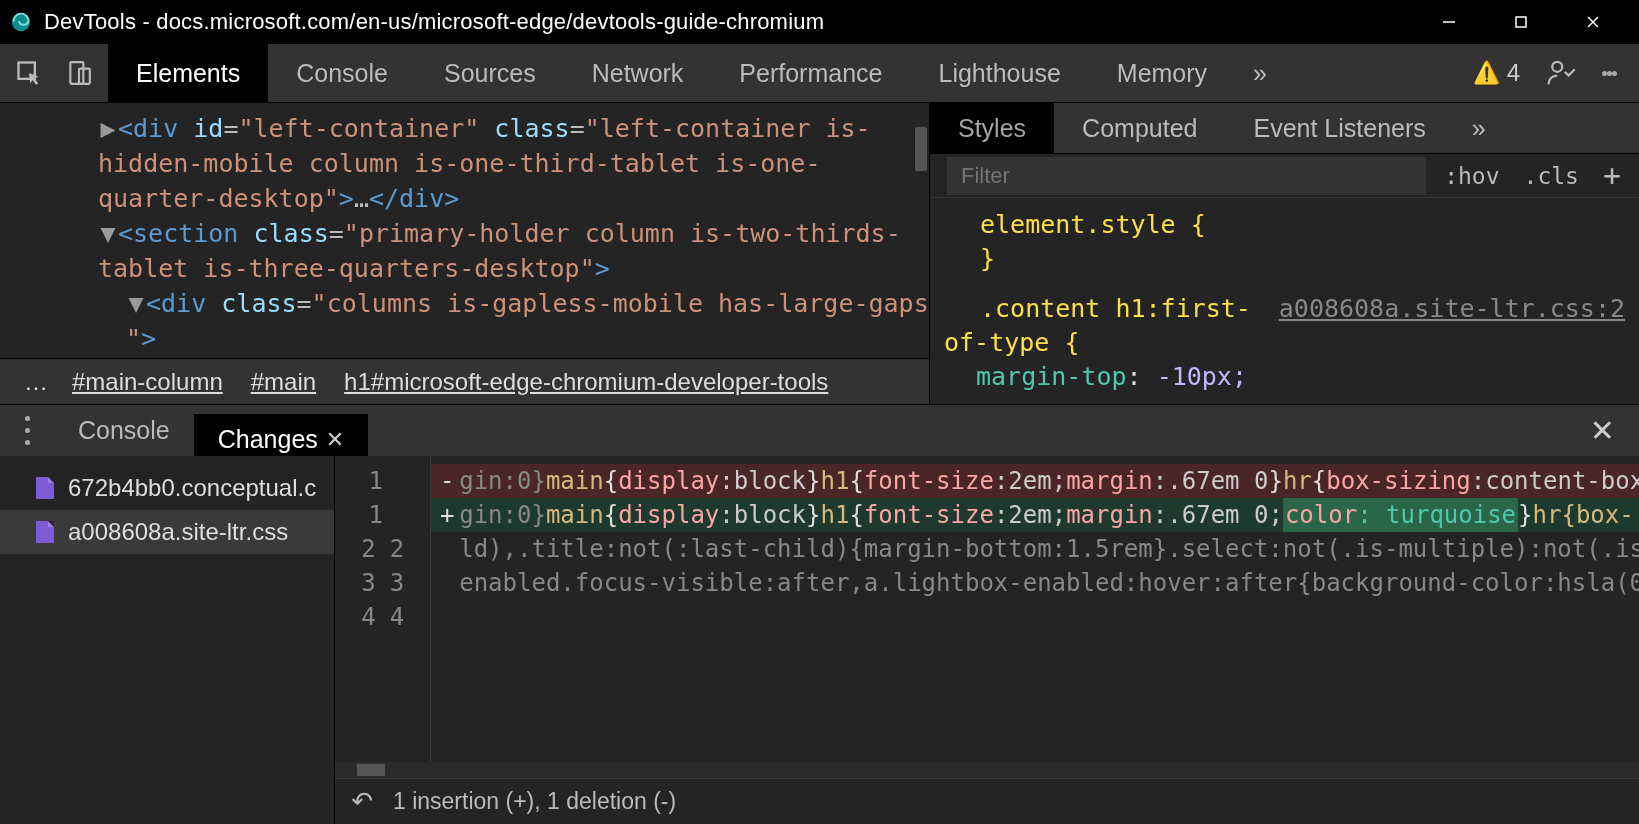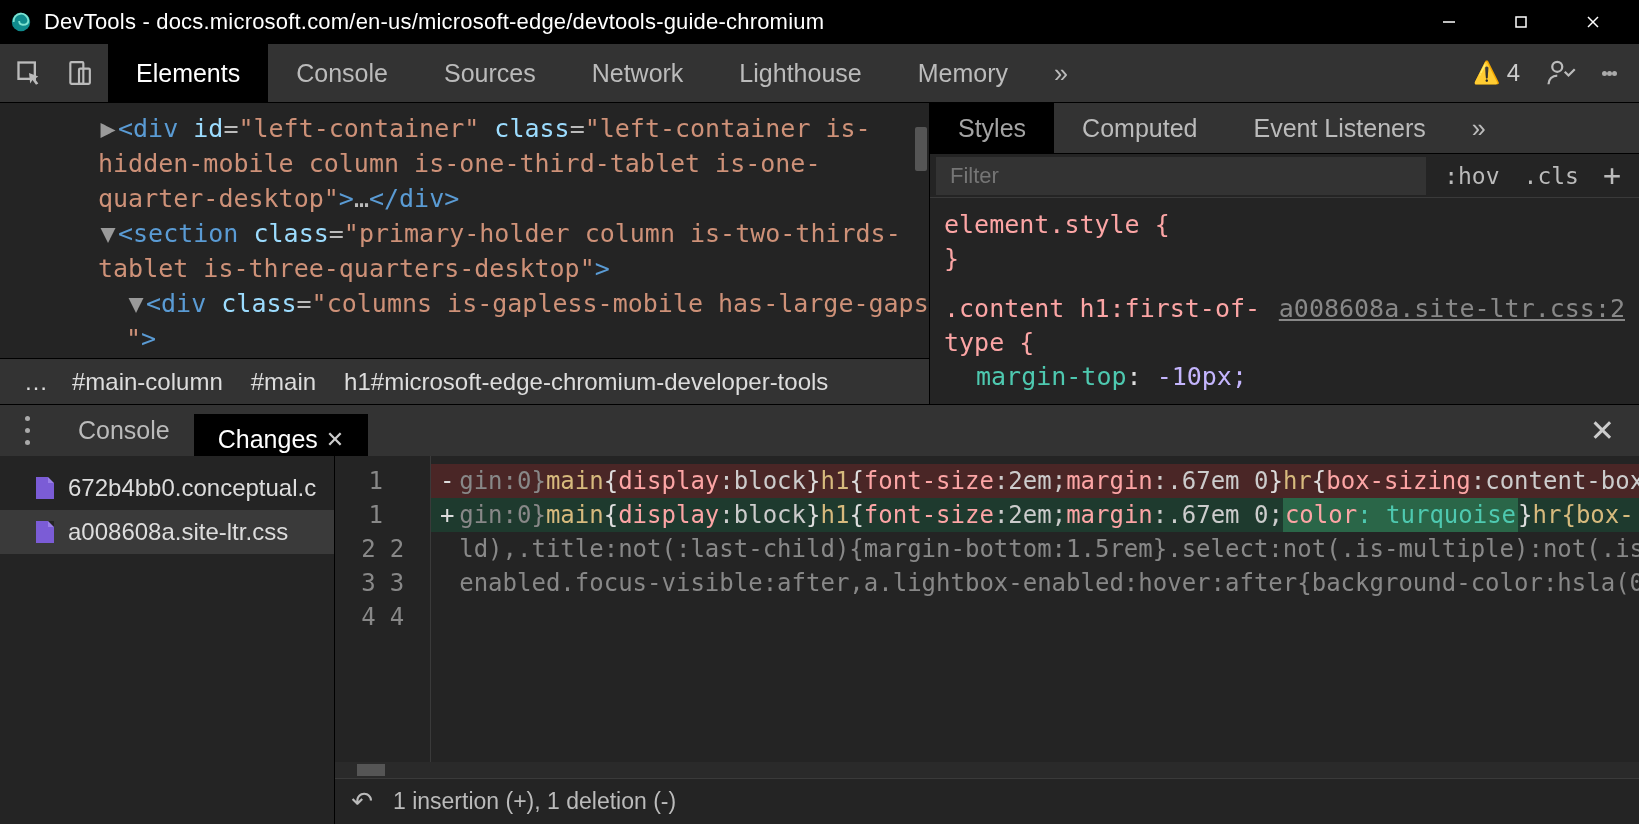--- a/index.html
+++ b/index.html
@@ -97,21 +97,21 @@
   height: 46px;
   background: #333;
   display: flex;
   align-items: center;
   font-size: 24px;
   color: #ddd;
   border-top: 1px solid #000;
   padding-left: 14px;
   gap: 0;
 }
-.breadcrumb .crumb { padding: 0 14px; height: 100%; display: flex; align-items: center; }
+.breadcrumb .crumb { padding: 0 14px; height: 100%; display: flex; align-items: center; text-decoration: underline; }
 .breadcrumb .dots { padding: 0 10px; }
 
 .styles-side {
   flex: 1;
   display: flex;
   flex-direction: column;
   background: #242424;
 }
 .styles-tabs {
   height: 56px;
@@ -132,34 +132,34 @@
   position: relative;
 }
 .filter-input {
   flex: 1;
   height: 38px;
   background: #333;
   border: none;
   color: #ccc;
   font-size: 22px;
   padding: 12px 14px;
-  margin-left: 6px;
+  margin-left: 17px;
   outline: none;
 }
 .filter-actions { display: flex; align-items: center; gap: 8px; padding: 0 10px; color: #bbb; font-family: Consolas, monospace; font-size: 23px; }
 .filter-actions .fbtn { padding: 0 8px; }
 .filter-actions .plus { font-size: 30px; font-weight: 300; }
 .styles-content {
   padding: 10px 14px;
   font-family: Consolas, monospace;
   font-size: 25px;
   line-height: 34px;
   color: #ddd;
 }
-.styles-content .selector { color: #fca5a5; }
+.styles-content .selector { color: #fde047; margin-left: 36px; }
 .styles-content .link { color: #888; text-decoration: underline; float: right; }
 .styles-content .prop { color: #4ec9b0; }
 .styles-content .pval { color: #c4b5fd; }
 .styles-content .rule-indent { padding-left: 32px; }
 
 .drawer {
   display: flex;
   flex-direction: column;
   height: 420px;
   background: #1e1e1e;
@@ -308,20 +308,21 @@
           <rect x="4" y="2" width="12" height="20" rx="1"></rect>
           <rect x="12" y="8" width="10" height="14" rx="1"></rect>
         </svg>
     </div>
   </div>
   <div class="tabs">
     <div class="tab active">Elements</div>
     <div class="tab">Console</div>
     <div class="tab">Sources</div>
     <div class="tab">Network</div>
+    <div class="tab">Performance</div>
     <div class="tab">Lighthouse</div>
     <div class="tab">Memory</div>
   </div>
   <div class="double-chevron">»</div>
   <div class="toolbar-right">
     <div class="warn-item">
       <span class="warn-icon">⚠️</span>
       <span>4</span>
     </div>
     <div class="feedback-btn">

